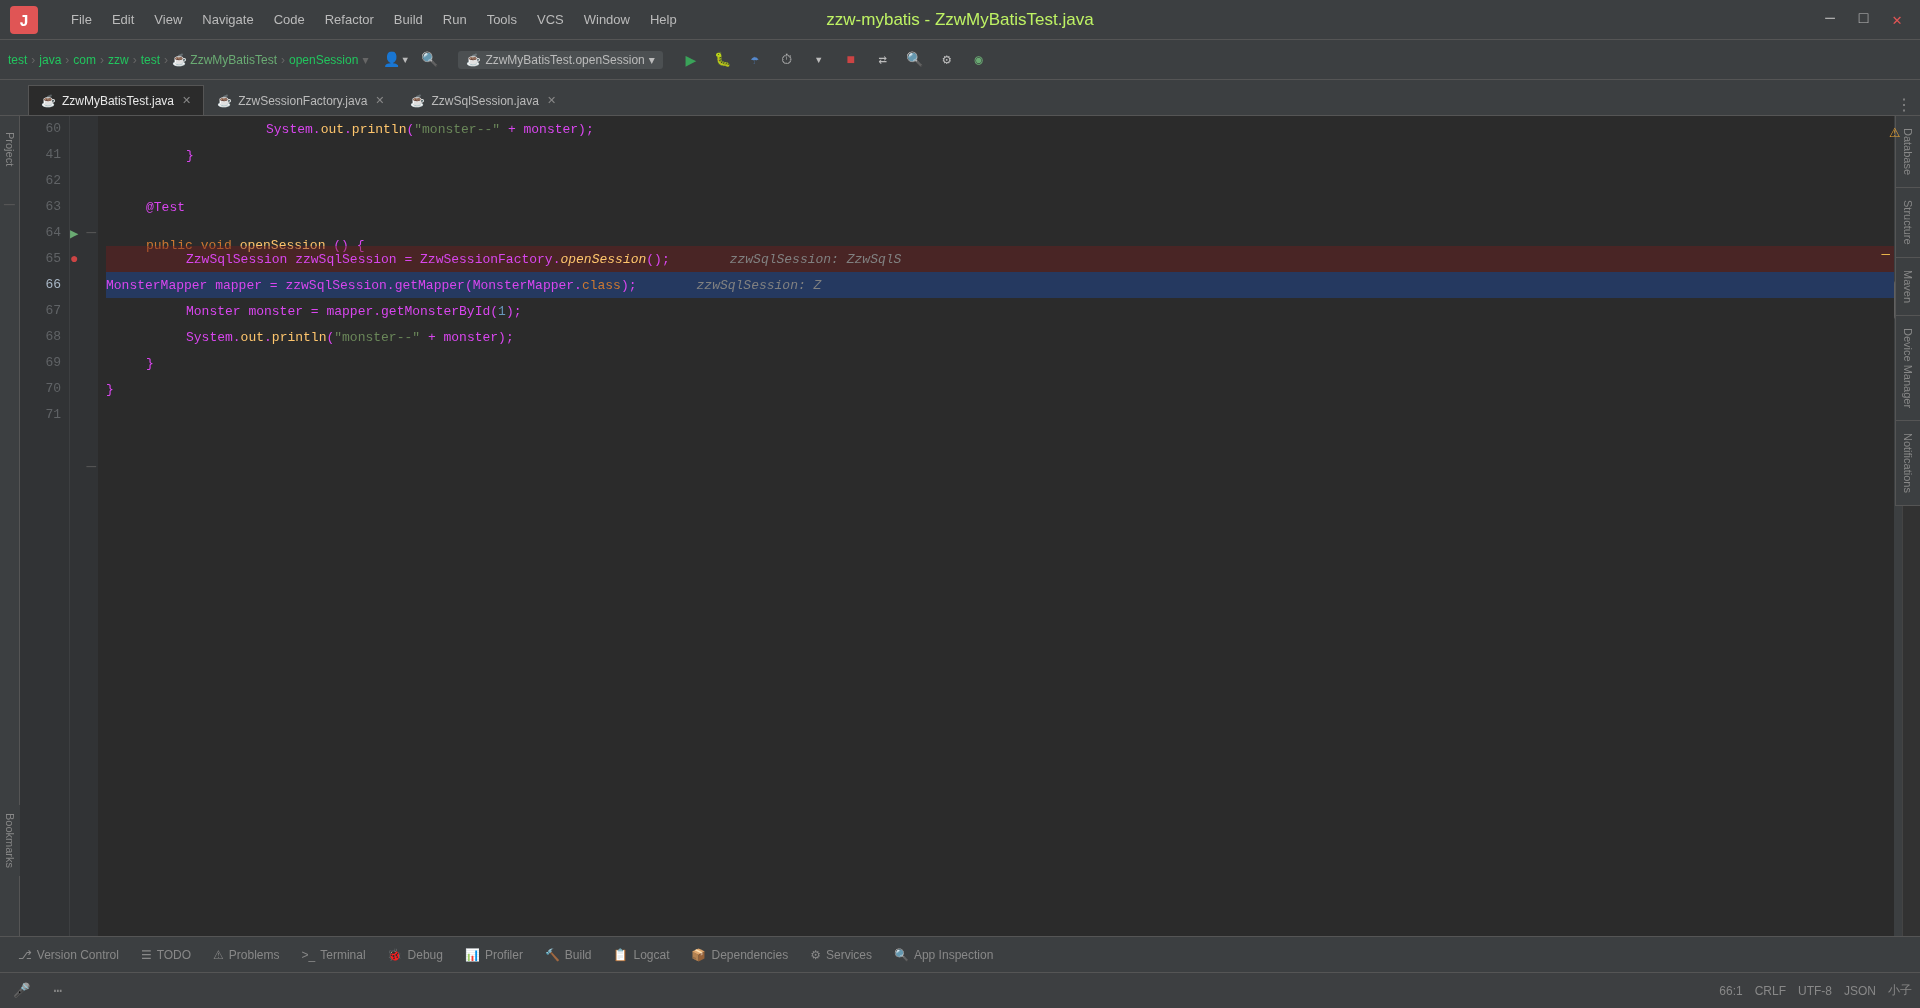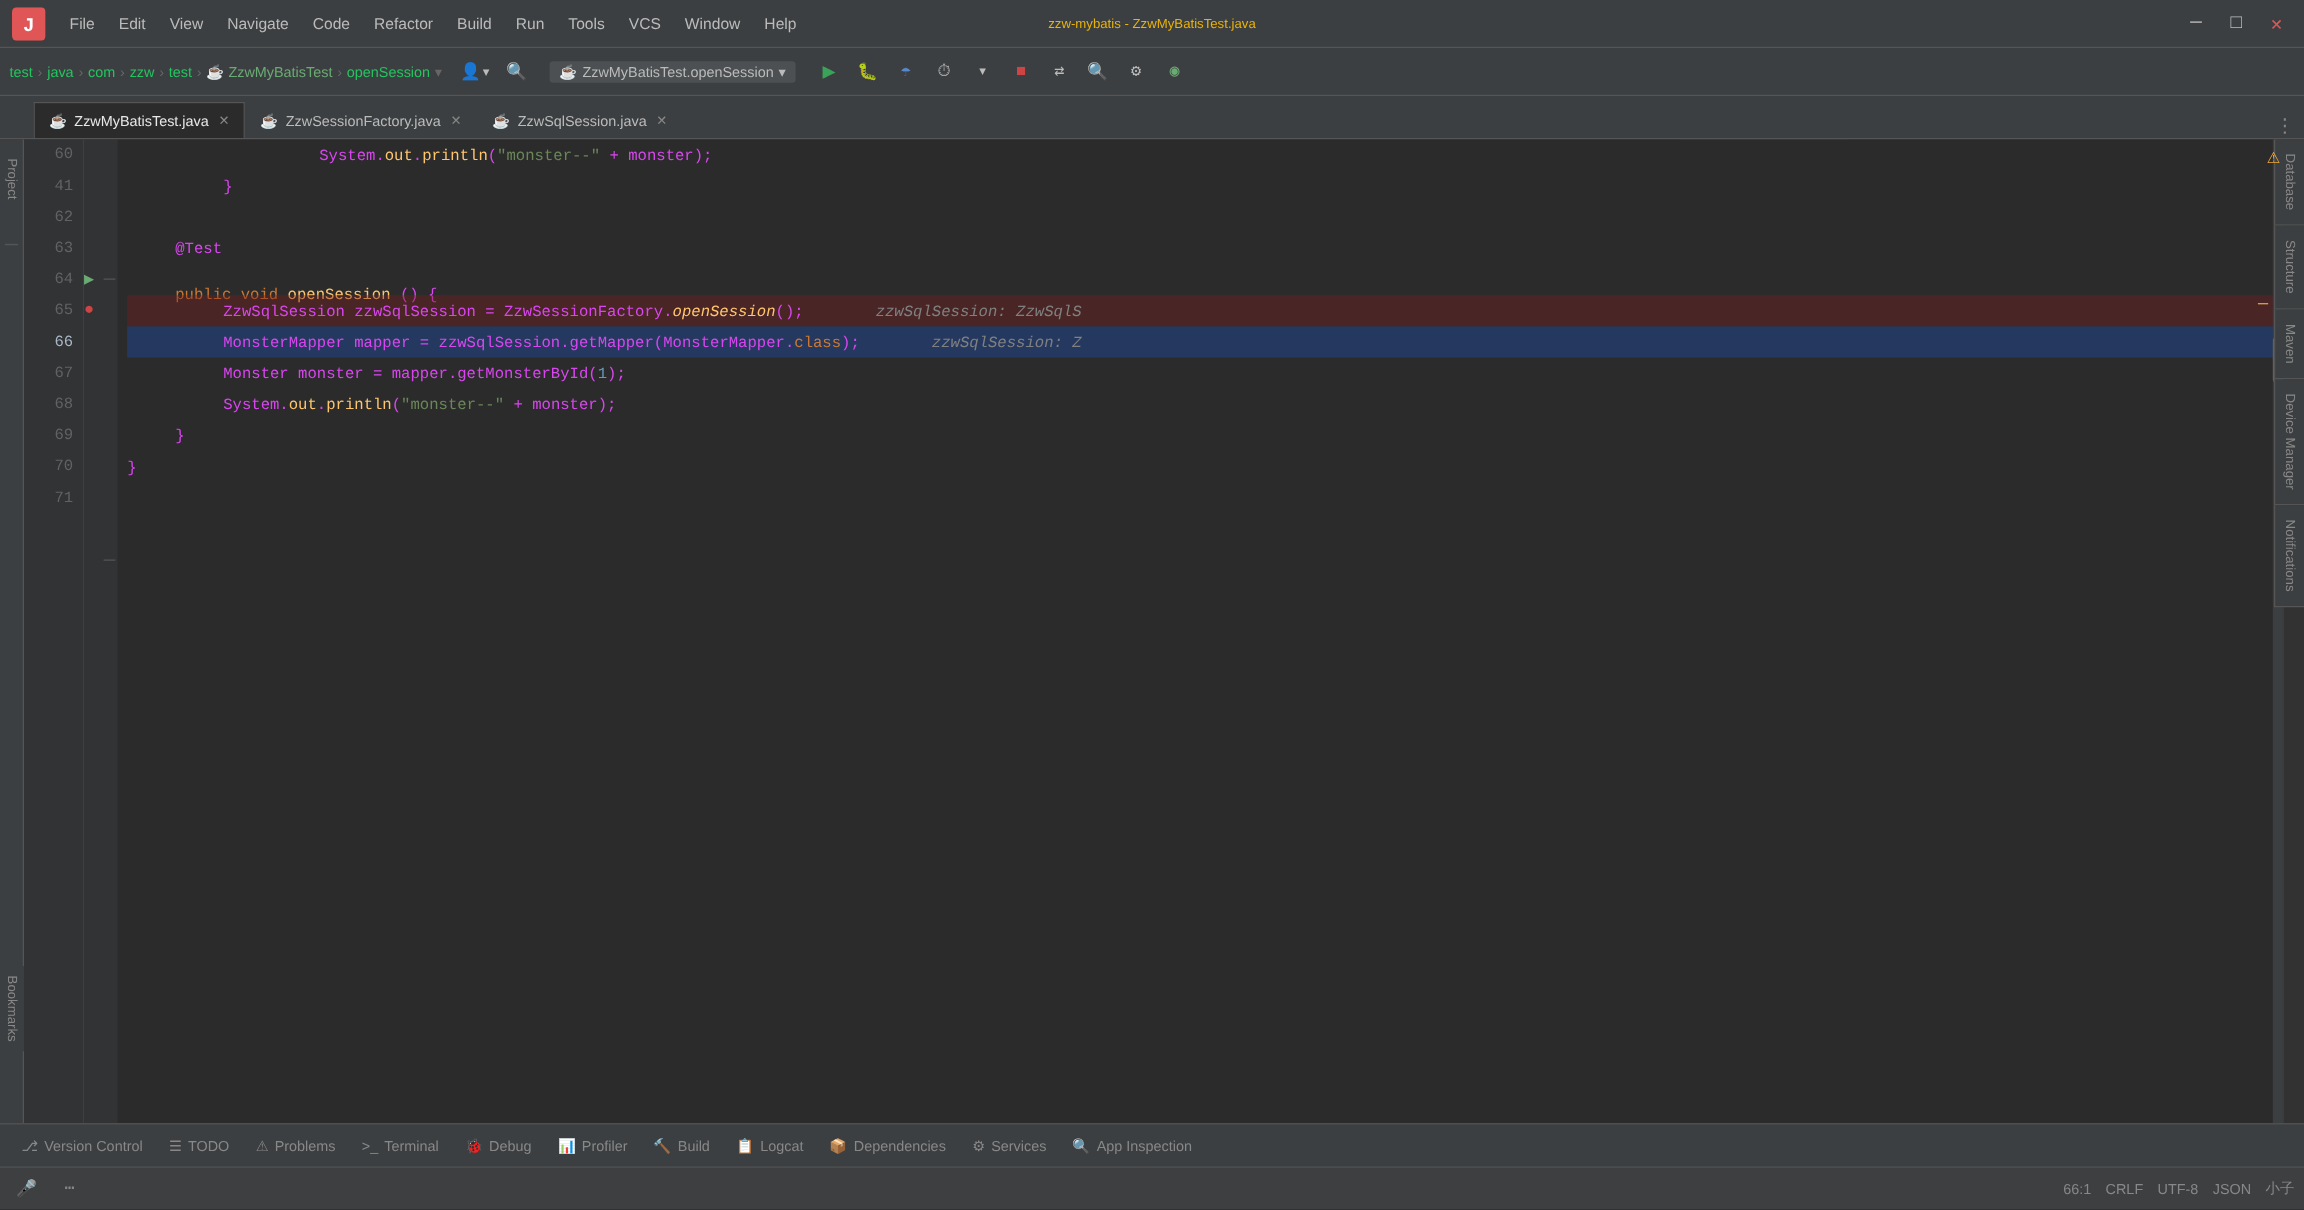--- a/index.html
+++ b/index.html
@@ -26,34 +26,35 @@
     #titlebar .logo {
       width: 28px;
       height: 28px;
       margin-right: 12px;
       flex-shrink: 0;
     }
     #titlebar .menu-items {
       display: flex;
       gap: 4px;
       flex: 1;
+      margin-left: 13px;
     }
     #titlebar .menu-item {
       color: #bbb;
       font-size: 13px;
       padding: 4px 8px;
       cursor: pointer;
       font-family: Arial, sans-serif;
     }
     #titlebar .title-center {
       position: absolute;
       left: 50%;
       transform: translateX(-50%);
-      color: #eab308;
-      font-size: 11px;
+      color: #bef264;
+      font-size: 17px;
       font-family: Arial, sans-serif;
     }
     #titlebar .window-controls {
       display: flex;
       gap: 8px;
       margin-left: auto;
     }
     #titlebar .win-btn {
       color: #bbb;
       font-size: 16px;
@@ -670,21 +671,21 @@
         </div>
 
         <div class="code-line breakpoint-line">
           <span style="padding-left:80px;">
             <span class="plain">ZzwSqlSession zzwSqlSession = ZzwSessionFactory.</span><span class="method-italic">openSession</span><span class="plain">();</span>
           </span>
           <span class="hint">zzwSqlSession: ZzwSqlS</span>
         </div>
 
         <div class="code-line current-line">
-          <span style="padding-left:80px;">
+          <span style="">
             <span class="plain">MonsterMapper mapper = zzwSqlSession.</span><span class="plain">getMapper</span><span class="plain">(MonsterMapper.</span><span class="kw">class</span><span class="plain">);</span>
           </span>
           <span class="hint">zzwSqlSession: Z</span>
         </div>
 
         <div class="code-line">
           <span style="padding-left:80px;">
             <span class="plain">Monster monster = mapper.</span><span class="plain">getMonsterById</span><span class="plain">(</span><span class="num">1</span><span class="plain">);</span>
           </span>
         </div>

